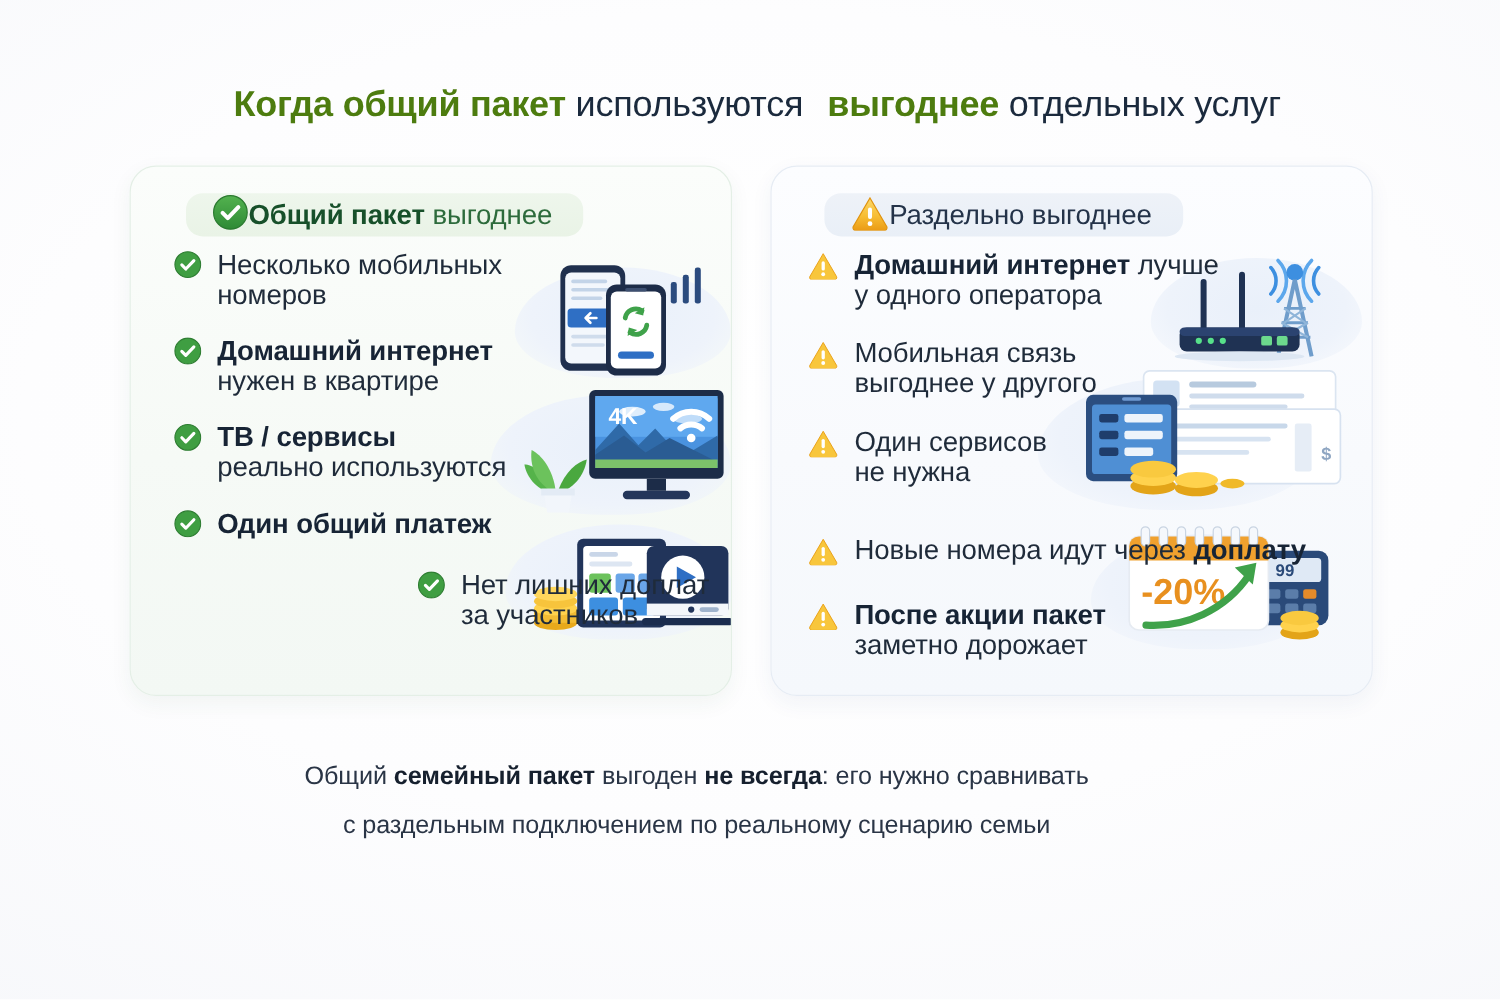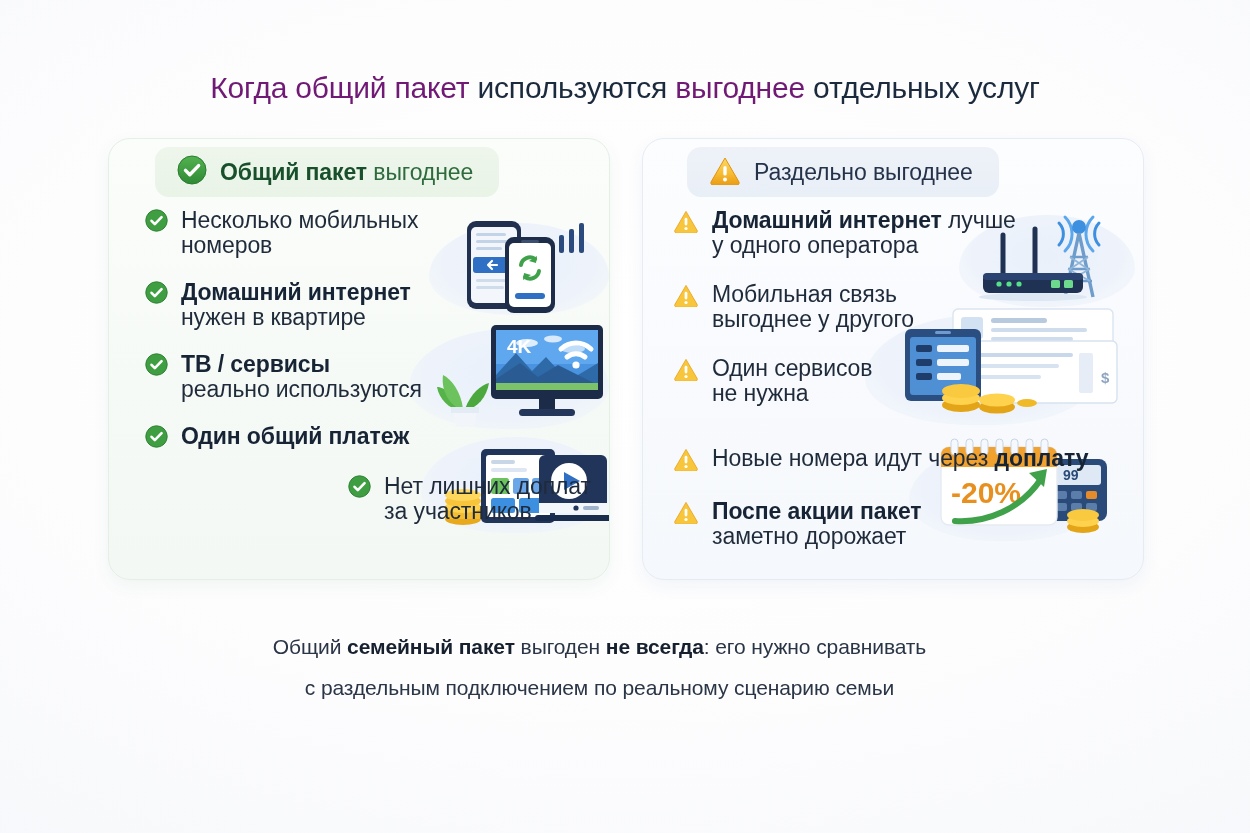--- a/index.html
+++ b/index.html
@@ -37,21 +37,21 @@
     top: 68px;
     width: 1250px;
     text-align: center;
     font-size: 30px;
     line-height: 40px;
     letter-spacing: -0.2px;
     color: #1b2a3d;
     font-weight: 400;
     white-space: nowrap;
   }
-  .title b { font-weight: 400; color: #701a75; }
+  .title b { font-weight: 700; color: #4d7c0f; margin-left: 12px; }
 
   
   .cards {
     position: absolute;
     left: 108px;
     top: 138px;
     width: 1036px;
     height: 442px;
     display: flex;
     justify-content: space-between;
@@ -71,25 +71,24 @@
   }
   .card-bad {
     background: linear-gradient(180deg, #fcfdff 0%, #f8fafd 55%, #f5f8fc 100%);
     border: 1px solid #e6ecf4;
     box-shadow: 0 6px 18px rgba(40, 70, 120, 0.055);
   }
 
   
   .card-head {
     position: absolute;
-    top: 8px;
-    height: 50px;
+    top: 22px;
+    height: 36px;
     display: flex;
     align-items: center;
-    gap: 13px;
     padding: 0 26px 0 22px;
     border-radius: 14px;
     box-sizing: border-box;
   }
   .card-good .card-head {
     left: 46px;
     background: linear-gradient(180deg, #eef6ec 0%, #e9f3e6 100%);
   }
   .card-bad .card-head {
     left: 44px;
@@ -165,21 +164,20 @@
     position: absolute;
     left: 0;
     top: 626px;
     width: 1161px;
     text-align: center;
     font-size: 21px;
     line-height: 41px;
     color: #2a3546;
     font-weight: 400;
     letter-spacing: -0.1px;
-    padding-left: 19px;
   }
   .footer b { font-weight: 700; color: #16202e; }
   .footer .fl { display: block; white-space: nowrap; }
 </style>
 </head>
 <body>
 
 <div class="page-bg"></div>
 
 <div class="page">

